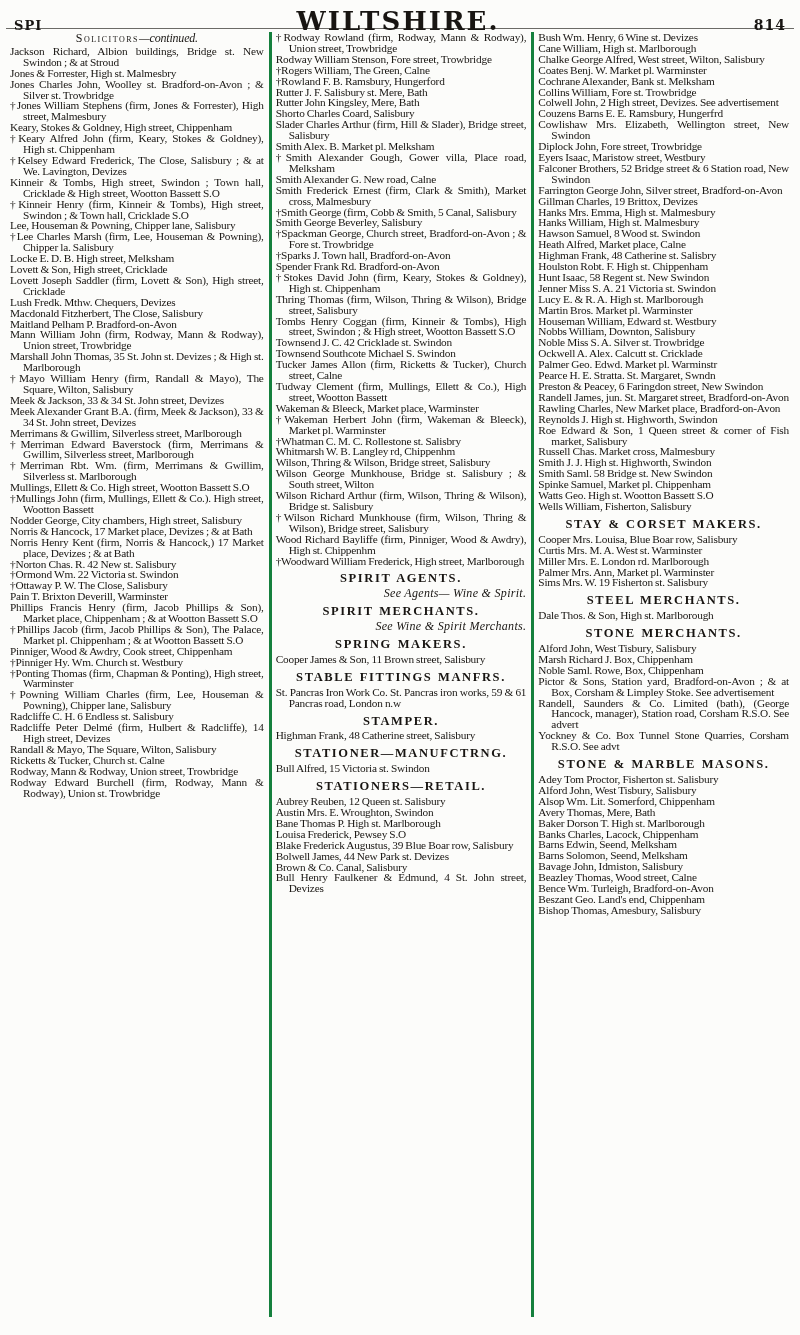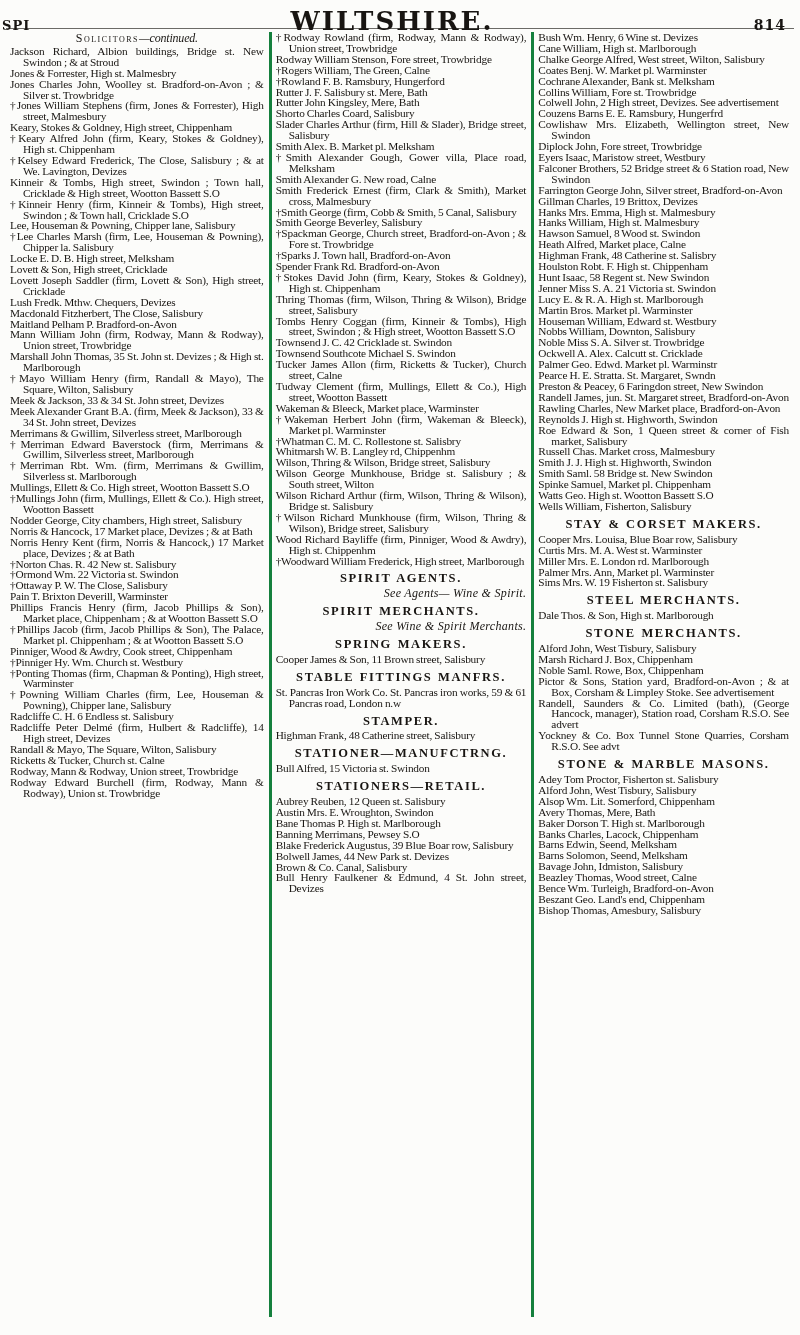--- a/index.html
+++ b/index.html
@@ -5,21 +5,21 @@
   html,body{margin:0;padding:0;}
   body{
     width:800px;height:1335px;overflow:hidden;
     background:#fcfcfa;color:#181512;
     font-family:"DejaVu Serif","Liberation Serif",serif;
     -webkit-font-smoothing:antialiased;
   }
   .page{position:relative;width:800px;height:1335px;}
   .hdr{
     display:flex;justify-content:space-between;align-items:baseline;
-    padding:6px 14px 2px 2px;height:28px;box-sizing:border-box;
+    padding:6px 14px 2px 14px;height:28px;box-sizing:border-box;
   }
   .hdr .corner{font-weight:bold;font-size:13px;letter-spacing:1px;}
   .hdr .title{font-weight:bold;font-size:26px;letter-spacing:2px;}
   .hdr .pageno{font-size:14px;font-weight:bold;letter-spacing:1px;}
   .rule{border-top:1px solid #6b6a66;margin:0 6px;}
   .cols{
     display:flex;align-items:stretch;
     padding:3px 6px 0 6px;height:1288px;box-sizing:border-box;font-family:Liberation Serif, serif;
   }
   .col{
@@ -152,21 +152,21 @@
         <div class="sec-head">STABLE FITTINGS MANFRS.</div>
         <p class="entry">St. Pancras Iron Work Co. St. Pancras iron works, 59 &amp; 61 Pancras road, London n.w</p>
         <div class="sec-head">STAMPER.</div>
         <p class="entry">Highman Frank, 48 Catherine street, Salisbury</p>
         <div class="sec-head">STATIONER—MANUFCTRNG.</div>
         <p class="entry">Bull Alfred, 15 Victoria st. Swindon</p>
         <div class="sec-head">STATIONERS—RETAIL.</div>
         <p class="entry">Aubrey Reuben, 12 Queen st. Salisbury</p>
         <p class="entry">Austin Mrs. E. Wroughton, Swindon</p>
         <p class="entry">Bane Thomas P. High st. Marlborough</p>
-        <p class="entry">Banning Merrimans, Pewsey S.O</p>
+        <p class="entry">Louisa Frederick, Pewsey S.O</p>
         <p class="entry">Blake Frederick Augustus, 39 Blue Boar row, Salisbury</p>
         <p class="entry">Bolwell James, 44 New Park st. Devizes</p>
         <p class="entry">Brown &amp; Co. Canal, Salisbury</p>
         <p class="entry">Bull Henry Faulkener &amp; Edmund, 4 St. John street, Devizes</p>
       </div>
     <div class="col">
         <p class="entry">Bush Wm. Henry, 6 Wine st. Devizes</p>
         <p class="entry">Cane William, High st. Marlborough</p>
         <p class="entry">Chalke George Alfred, West street, Wilton, Salisbury</p>
         <p class="entry">Coates Benj. W. Market pl. Warminster</p>

